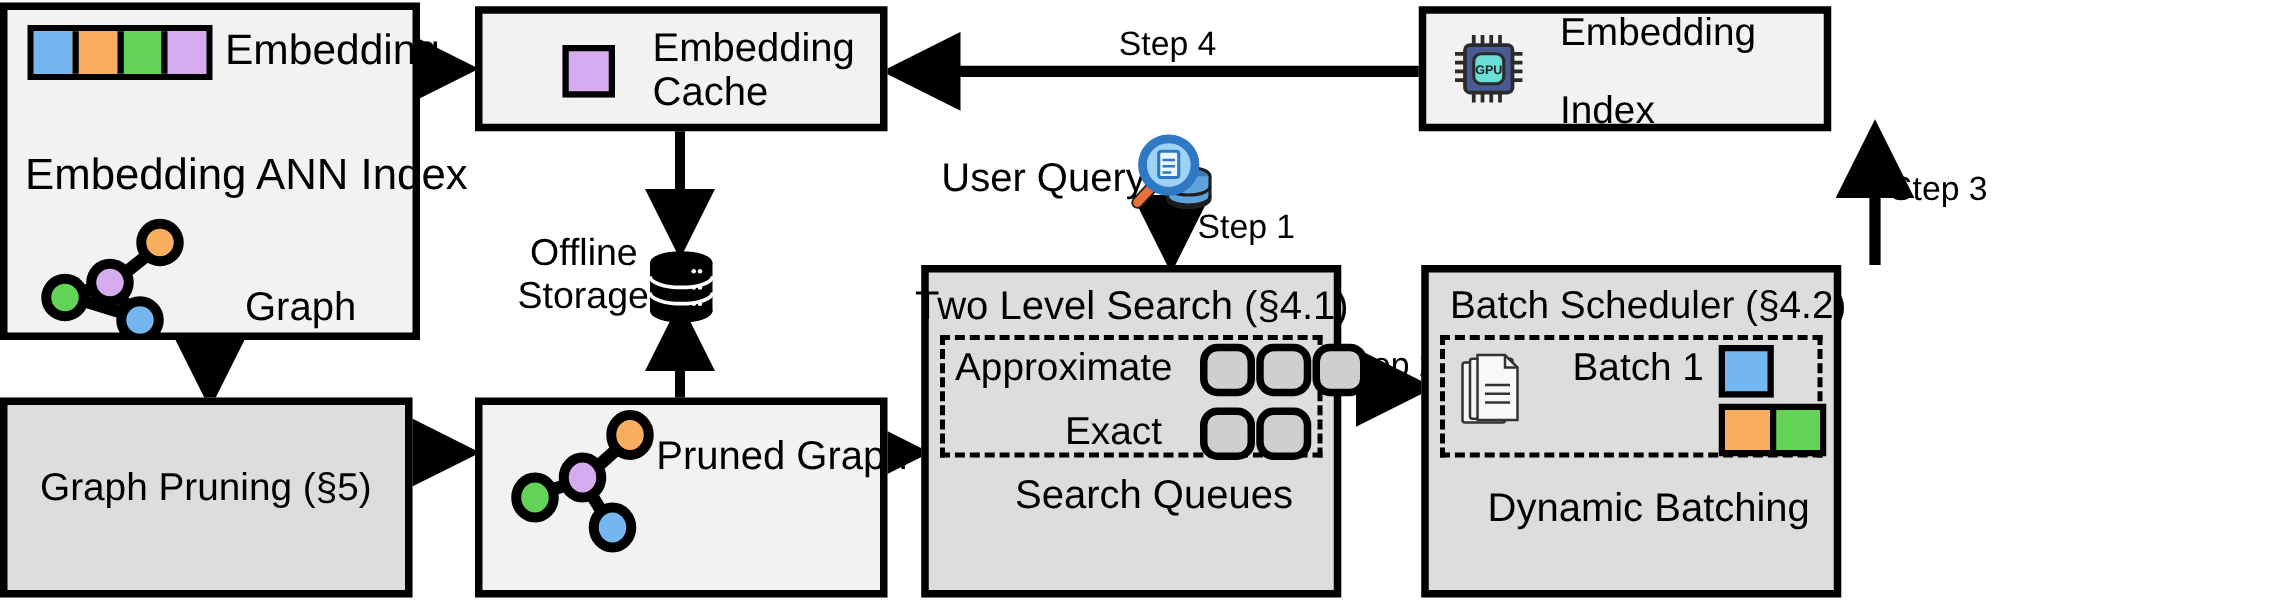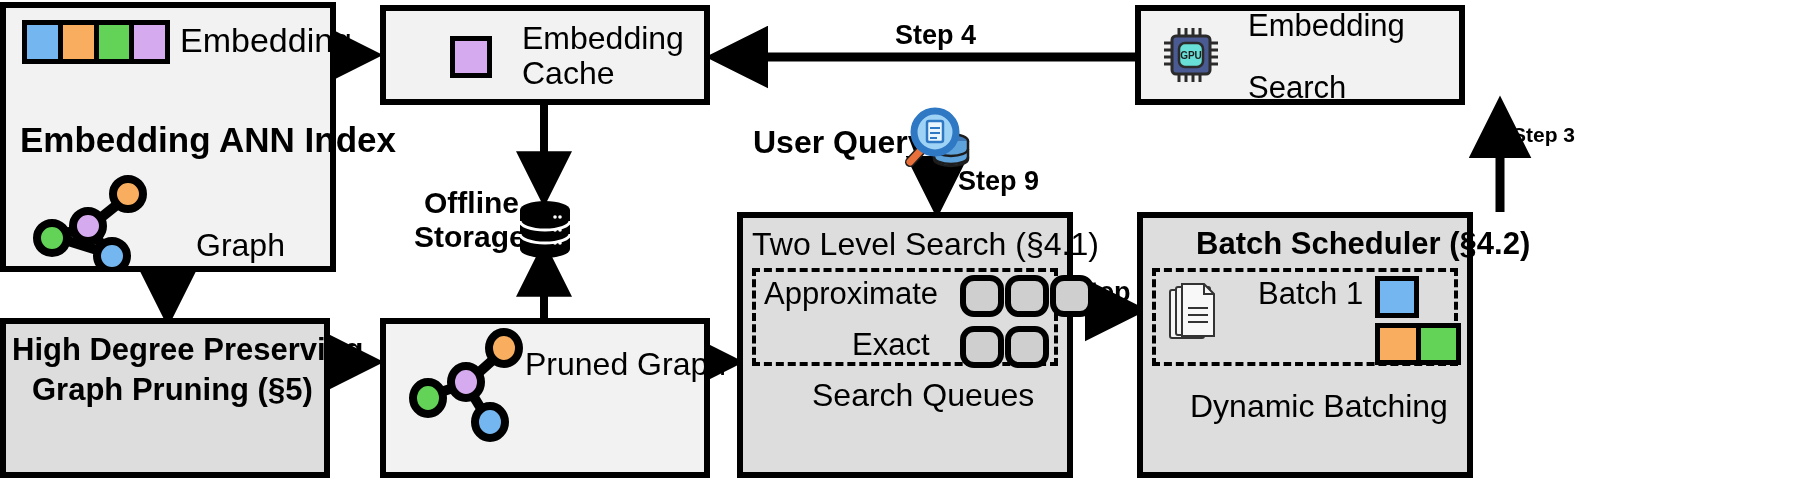--- a/index.html
+++ b/index.html
@@ -21,21 +21,21 @@
     border: 6px solid #000000;
     background: #f2f2f2;
   }
   .box.shaded { background: #dddddd; }
   .label {
     position: absolute;
     color: #000000;
     white-space: pre;
     line-height: 1.12;
   }
-  .bold { font-weight: bold; }
+  .bold { font-weight: normal; }
   .dashed {
     position: absolute;
     box-sizing: border-box;
     border: 4px dashed #000000;
     background: transparent;
   }
   .swatch {
     position: absolute;
     box-sizing: border-box;
     border: 5px solid #000000;
@@ -161,76 +161,75 @@
       <line x1="49" y1="19" x2="58" y2="19"></line>
       <line x1="49" y1="26" x2="58" y2="26"></line>
       <line x1="49" y1="33" x2="58" y2="33"></line>
       <line x1="49" y1="40" x2="58" y2="40"></line>
     </g>
     <rect x="12" y="12" width="38" height="38" rx="4" fill="#4a5a93" stroke="#2b2b2b" stroke-width="3"></rect>
     <rect x="19" y="19" width="24" height="24" rx="6" fill="#68e0d8" stroke="#2b2b2b" stroke-width="2.5"></rect>
     <text x="31" y="35" font-family="'Liberation Sans', sans-serif" font-size="10" font-weight="bold" fill="#1d1d1d" text-anchor="middle">GPU</text>
   </svg>
   <div class="label" style="left:1248px; top:9px; font-size:31px;">Embedding</div>
-  <div class="label" style="left:1248px; top:71px; font-size:31px;">Search</div>
+  <div class="label" style="left:1248px; top:71px; font-size:31px;">Index</div>
 
   <div class="label bold" style="left:753px; top:125px; font-size:32px;">User Query</div>
   <svg class="icon" style="left:898px; top:104px;" width="74" height="72" viewBox="0 0 74 72">
     <ellipse cx="53" cy="37" rx="17" ry="7" fill="#3f78b4" stroke="#1d1d1d" stroke-width="2.5"></ellipse>
     <path d="M36 37 v18 a17 7 0 0 0 34 0 v-18" fill="#5fa3dd" stroke="#1d1d1d" stroke-width="2.5"></path>
     <path d="M36 45 a17 7 0 0 0 34 0" fill="none" stroke="#1d1d1d" stroke-width="2.5"></path>
     <path d="M36 53 a17 7 0 0 0 34 0" fill="none" stroke="#1d1d1d" stroke-width="2.5"></path>
     <line x1="12" y1="58" x2="27" y2="42" stroke="#1d1d1d" stroke-width="10" stroke-linecap="round"></line>
     <line x1="12" y1="58" x2="25" y2="44" stroke="#e8703a" stroke-width="7" stroke-linecap="round"></line>
     <circle cx="37" cy="28" r="21" fill="#9fd3f5" stroke="#2f78c4" stroke-width="7"></circle>
     <rect x="29" y="17" width="16" height="21" rx="2" fill="#eaf6ff" stroke="#2f78c4" stroke-width="2.5"></rect>
     <line x1="32" y1="24" x2="42" y2="24" stroke="#2f78c4" stroke-width="2"></line>
     <line x1="32" y1="29" x2="42" y2="29" stroke="#2f78c4" stroke-width="2"></line>
     <line x1="32" y1="34" x2="39" y2="34" stroke="#2f78c4" stroke-width="2"></line>
   </svg>
-  <div class="label bold" style="left:958px; top:166px; font-size:27px;">Step 9</div>
+  <div class="label bold" style="left:958px; top:166px; font-size:27px;">Step 1</div>
 
   <div class="label bold" style="left:1072px; top:277px; font-size:27px;">Step 2</div>
-  <div class="label bold" style="left:1512px; top:123px; font-size:21px;">Step 3</div>
+  <div class="label bold" style="left:1512px; top:136px; font-size:27px;">Step 3</div>
   <div class="label bold" style="left:895px; top:20px; font-size:27px;">Step 4</div>
 
   <div class="box shaded" style="left:0px; top:318px; width:330px; height:160px;">
   </div>
-  <div class="label bold" style="left:12px; top:333px; font-size:31px;">High Degree Preserving</div>
   <div class="label bold" style="left:32px; top:373px; font-size:31px;">Graph Pruning (§5)</div>
 
   <div class="box" style="left:380px; top:318px; width:330px; height:160px;">
   </div>
   <svg class="icon" style="left:404px; top:326px;" width="130" height="118" viewBox="0 0 130 118">
     <line x1="62" y1="58" x2="100" y2="24" stroke="#000" stroke-width="10"></line>
     <line x1="24" y1="70" x2="62" y2="58" stroke="#000" stroke-width="10"></line>
     <line x1="62" y1="58" x2="84" y2="94" stroke="#000" stroke-width="10"></line>
     <ellipse cx="100" cy="22" rx="15" ry="16" fill="#f8ae5e" stroke="#000" stroke-width="8"></ellipse>
     <ellipse cx="62" cy="56" rx="15" ry="16" fill="#d6aaee" stroke="#000" stroke-width="8"></ellipse>
     <ellipse cx="24" cy="72" rx="15" ry="16" fill="#62d356" stroke="#000" stroke-width="8"></ellipse>
     <ellipse cx="86" cy="96" rx="15" ry="16" fill="#74b6f0" stroke="#000" stroke-width="8"></ellipse>
   </svg>
   <div class="label" style="left:525px; top:347px; font-size:32px;">Pruned Graph</div>
 
   <div class="box shaded" style="left:737px; top:212px; width:336px; height:266px;">
   </div>
-  <div class="label" style="left:752px; top:227px; font-size:32px;">Two Level Search (§4.1)</div>
+  <div class="label" style="left:732px; top:227px; font-size:32px;">Two Level Search (§4.1)</div>
   <div class="dashed" style="left:752px; top:268px; width:306px; height:98px;"></div>
   <div class="label" style="left:764px; top:277px; font-size:31px;">Approximate</div>
   <div class="qcell" style="left:960px; top:275px; width:44px; height:42px;"></div>
   <div class="qcell" style="left:1005px; top:275px; width:44px; height:42px;"></div>
   <div class="qcell" style="left:1050px; top:275px; width:44px; height:42px;"></div>
   <div class="label" style="left:852px; top:328px; font-size:31px;">Exact</div>
   <div class="qcell" style="left:960px; top:326px; width:44px; height:42px;"></div>
   <div class="qcell" style="left:1005px; top:326px; width:44px; height:42px;"></div>
   <div class="label" style="left:812px; top:378px; font-size:32px;">Search Queues</div>
 
   <div class="box shaded" style="left:1137px; top:212px; width:336px; height:266px;">
   </div>
-  <div class="label bold" style="left:1160px; top:227px; font-size:31px;margin-left:36px;">Batch Scheduler (§4.2)</div>
+  <div class="label bold" style="left:1160px; top:227px; font-size:31px;">Batch Scheduler (§4.2)</div>
   <div class="dashed" style="left:1152px; top:268px; width:306px; height:98px;"></div>
   <svg class="icon" style="left:1168px; top:282px;" width="56" height="64" viewBox="0 0 56 64">
     <rect x="2" y="8" width="34" height="48" rx="2" fill="#f5f5f5" stroke="#333" stroke-width="2"></rect>
     <rect x="8" y="5" width="34" height="48" rx="2" fill="#f5f5f5" stroke="#333" stroke-width="2"></rect>
     <path d="M14 2 h22 l10 10 v42 h-32 z" fill="#f8f8f8" stroke="#333" stroke-width="2"></path>
     <path d="M36 2 v10 h10" fill="none" stroke="#333" stroke-width="2"></path>
     <line x1="20" y1="26" x2="40" y2="26" stroke="#333" stroke-width="2"></line>
     <line x1="20" y1="33" x2="40" y2="33" stroke="#333" stroke-width="2"></line>
     <line x1="20" y1="40" x2="40" y2="40" stroke="#333" stroke-width="2"></line>
   </svg>

